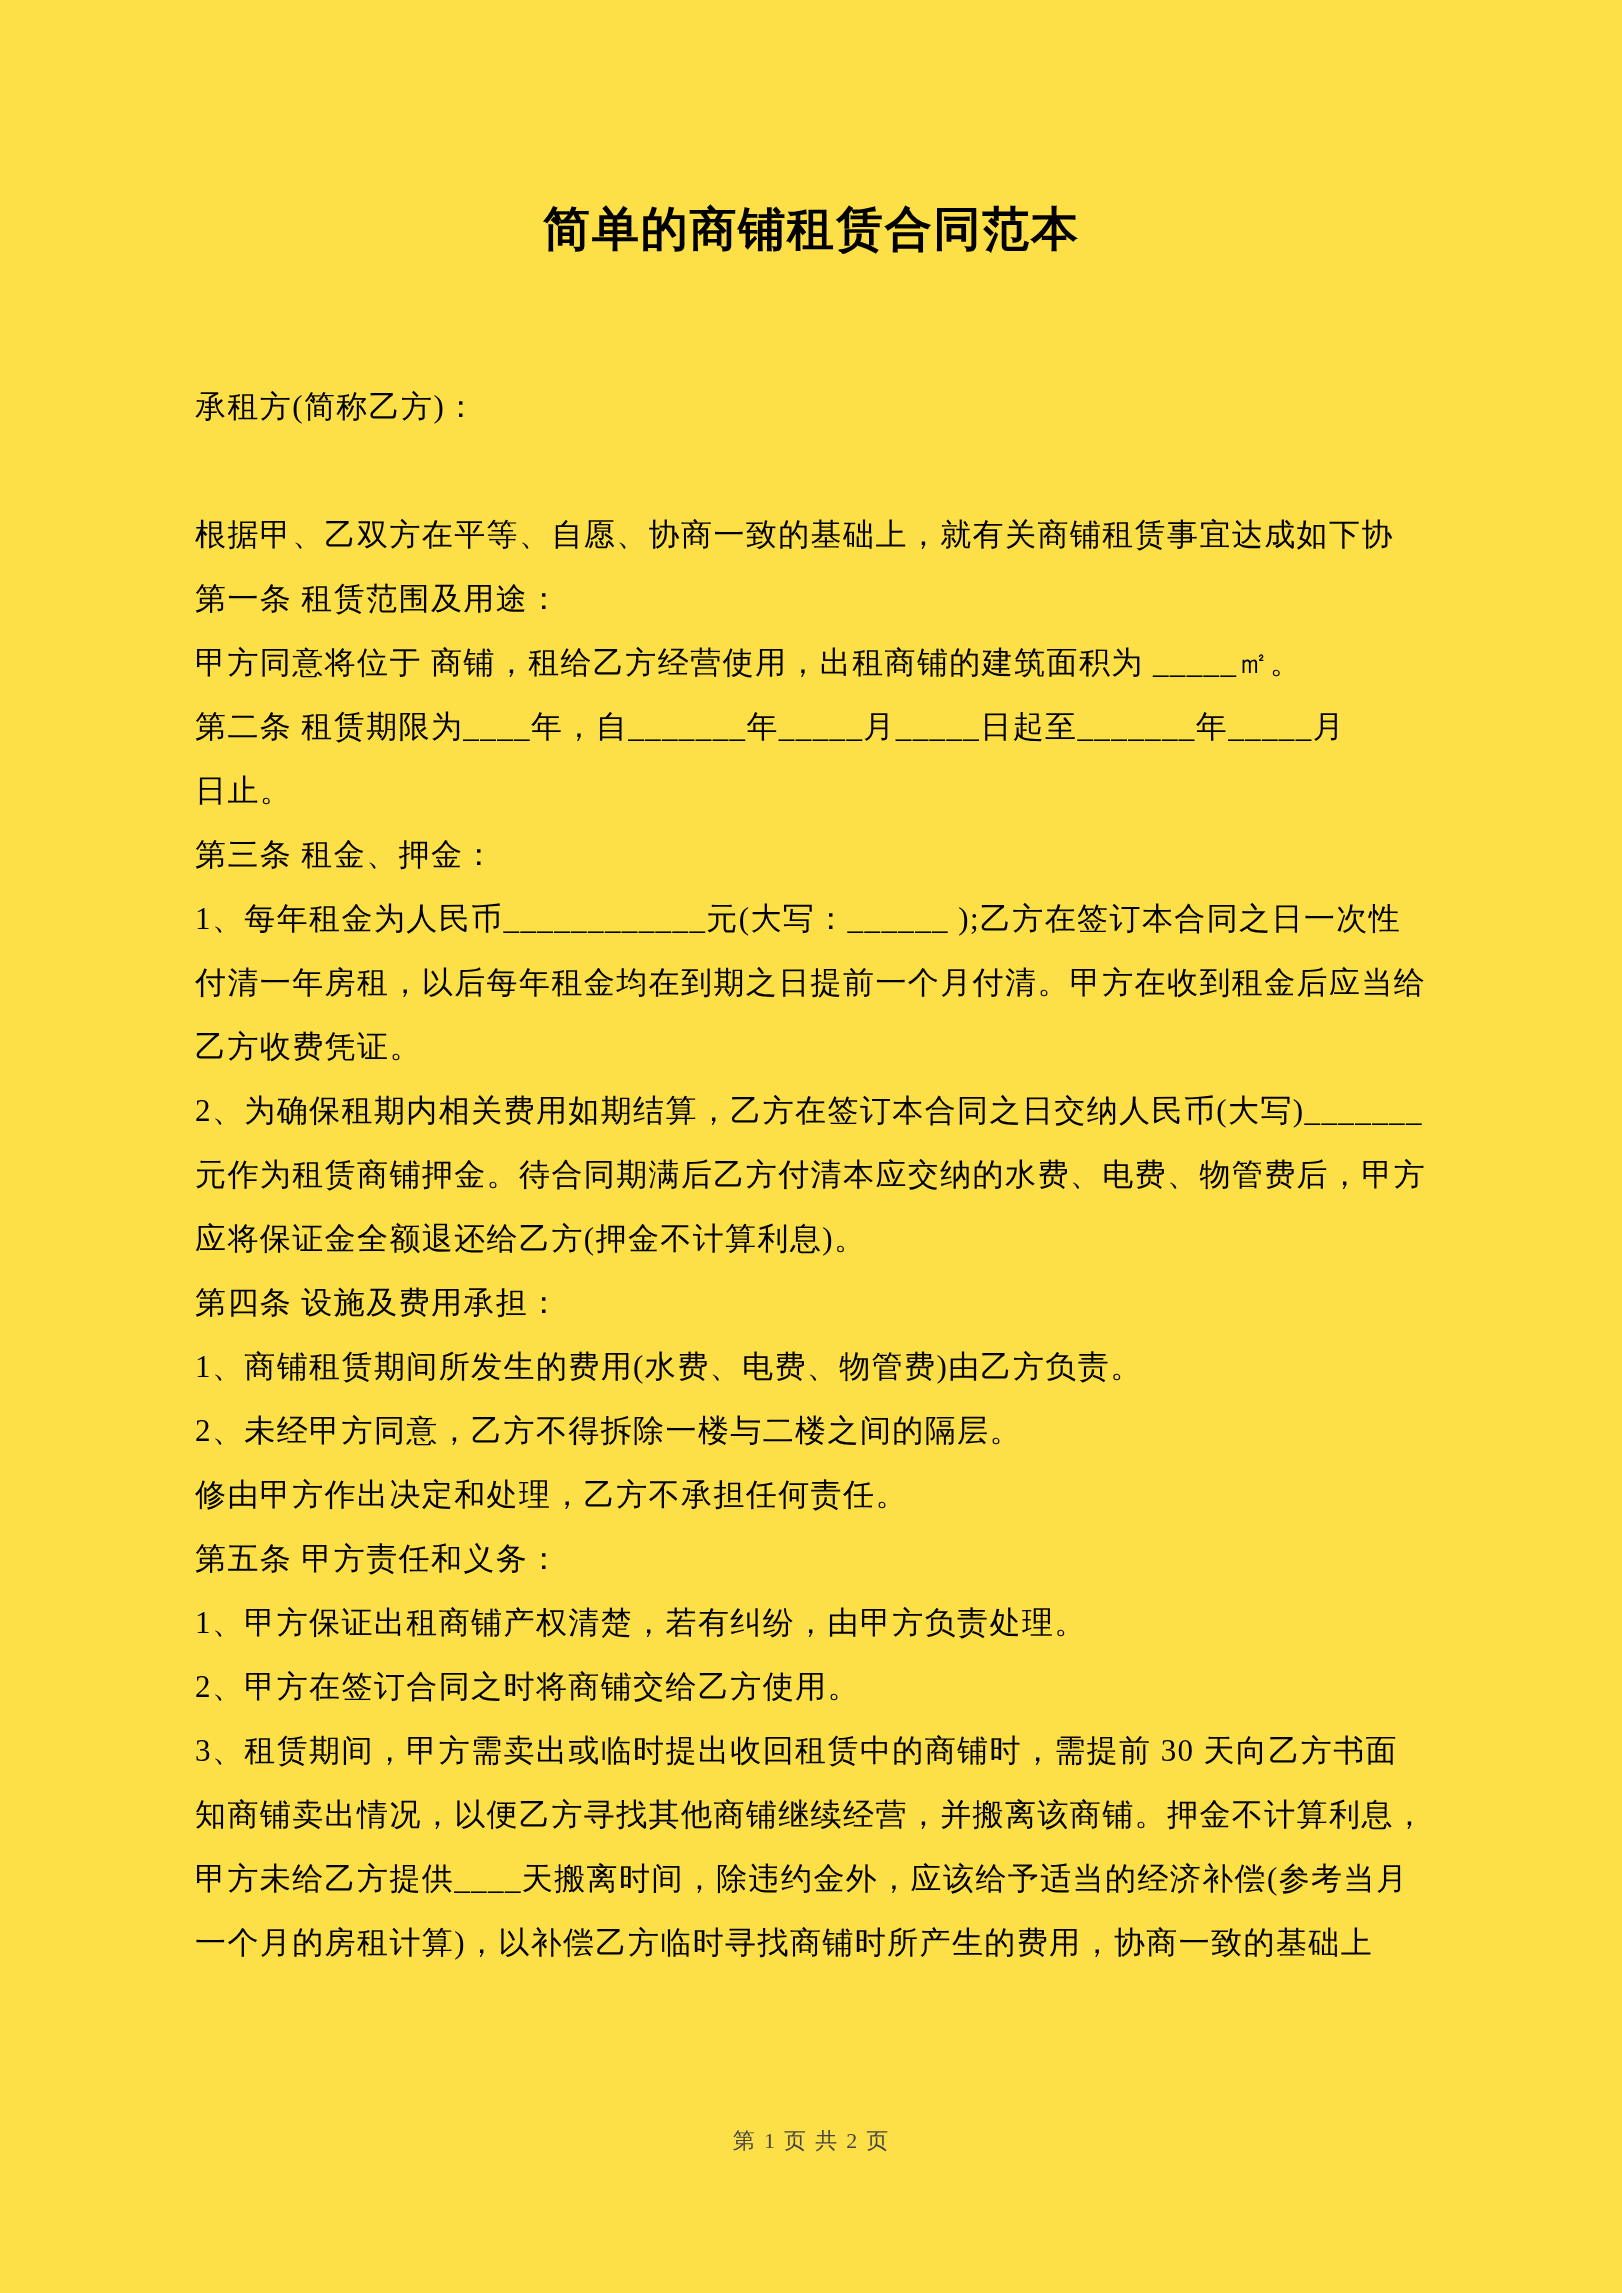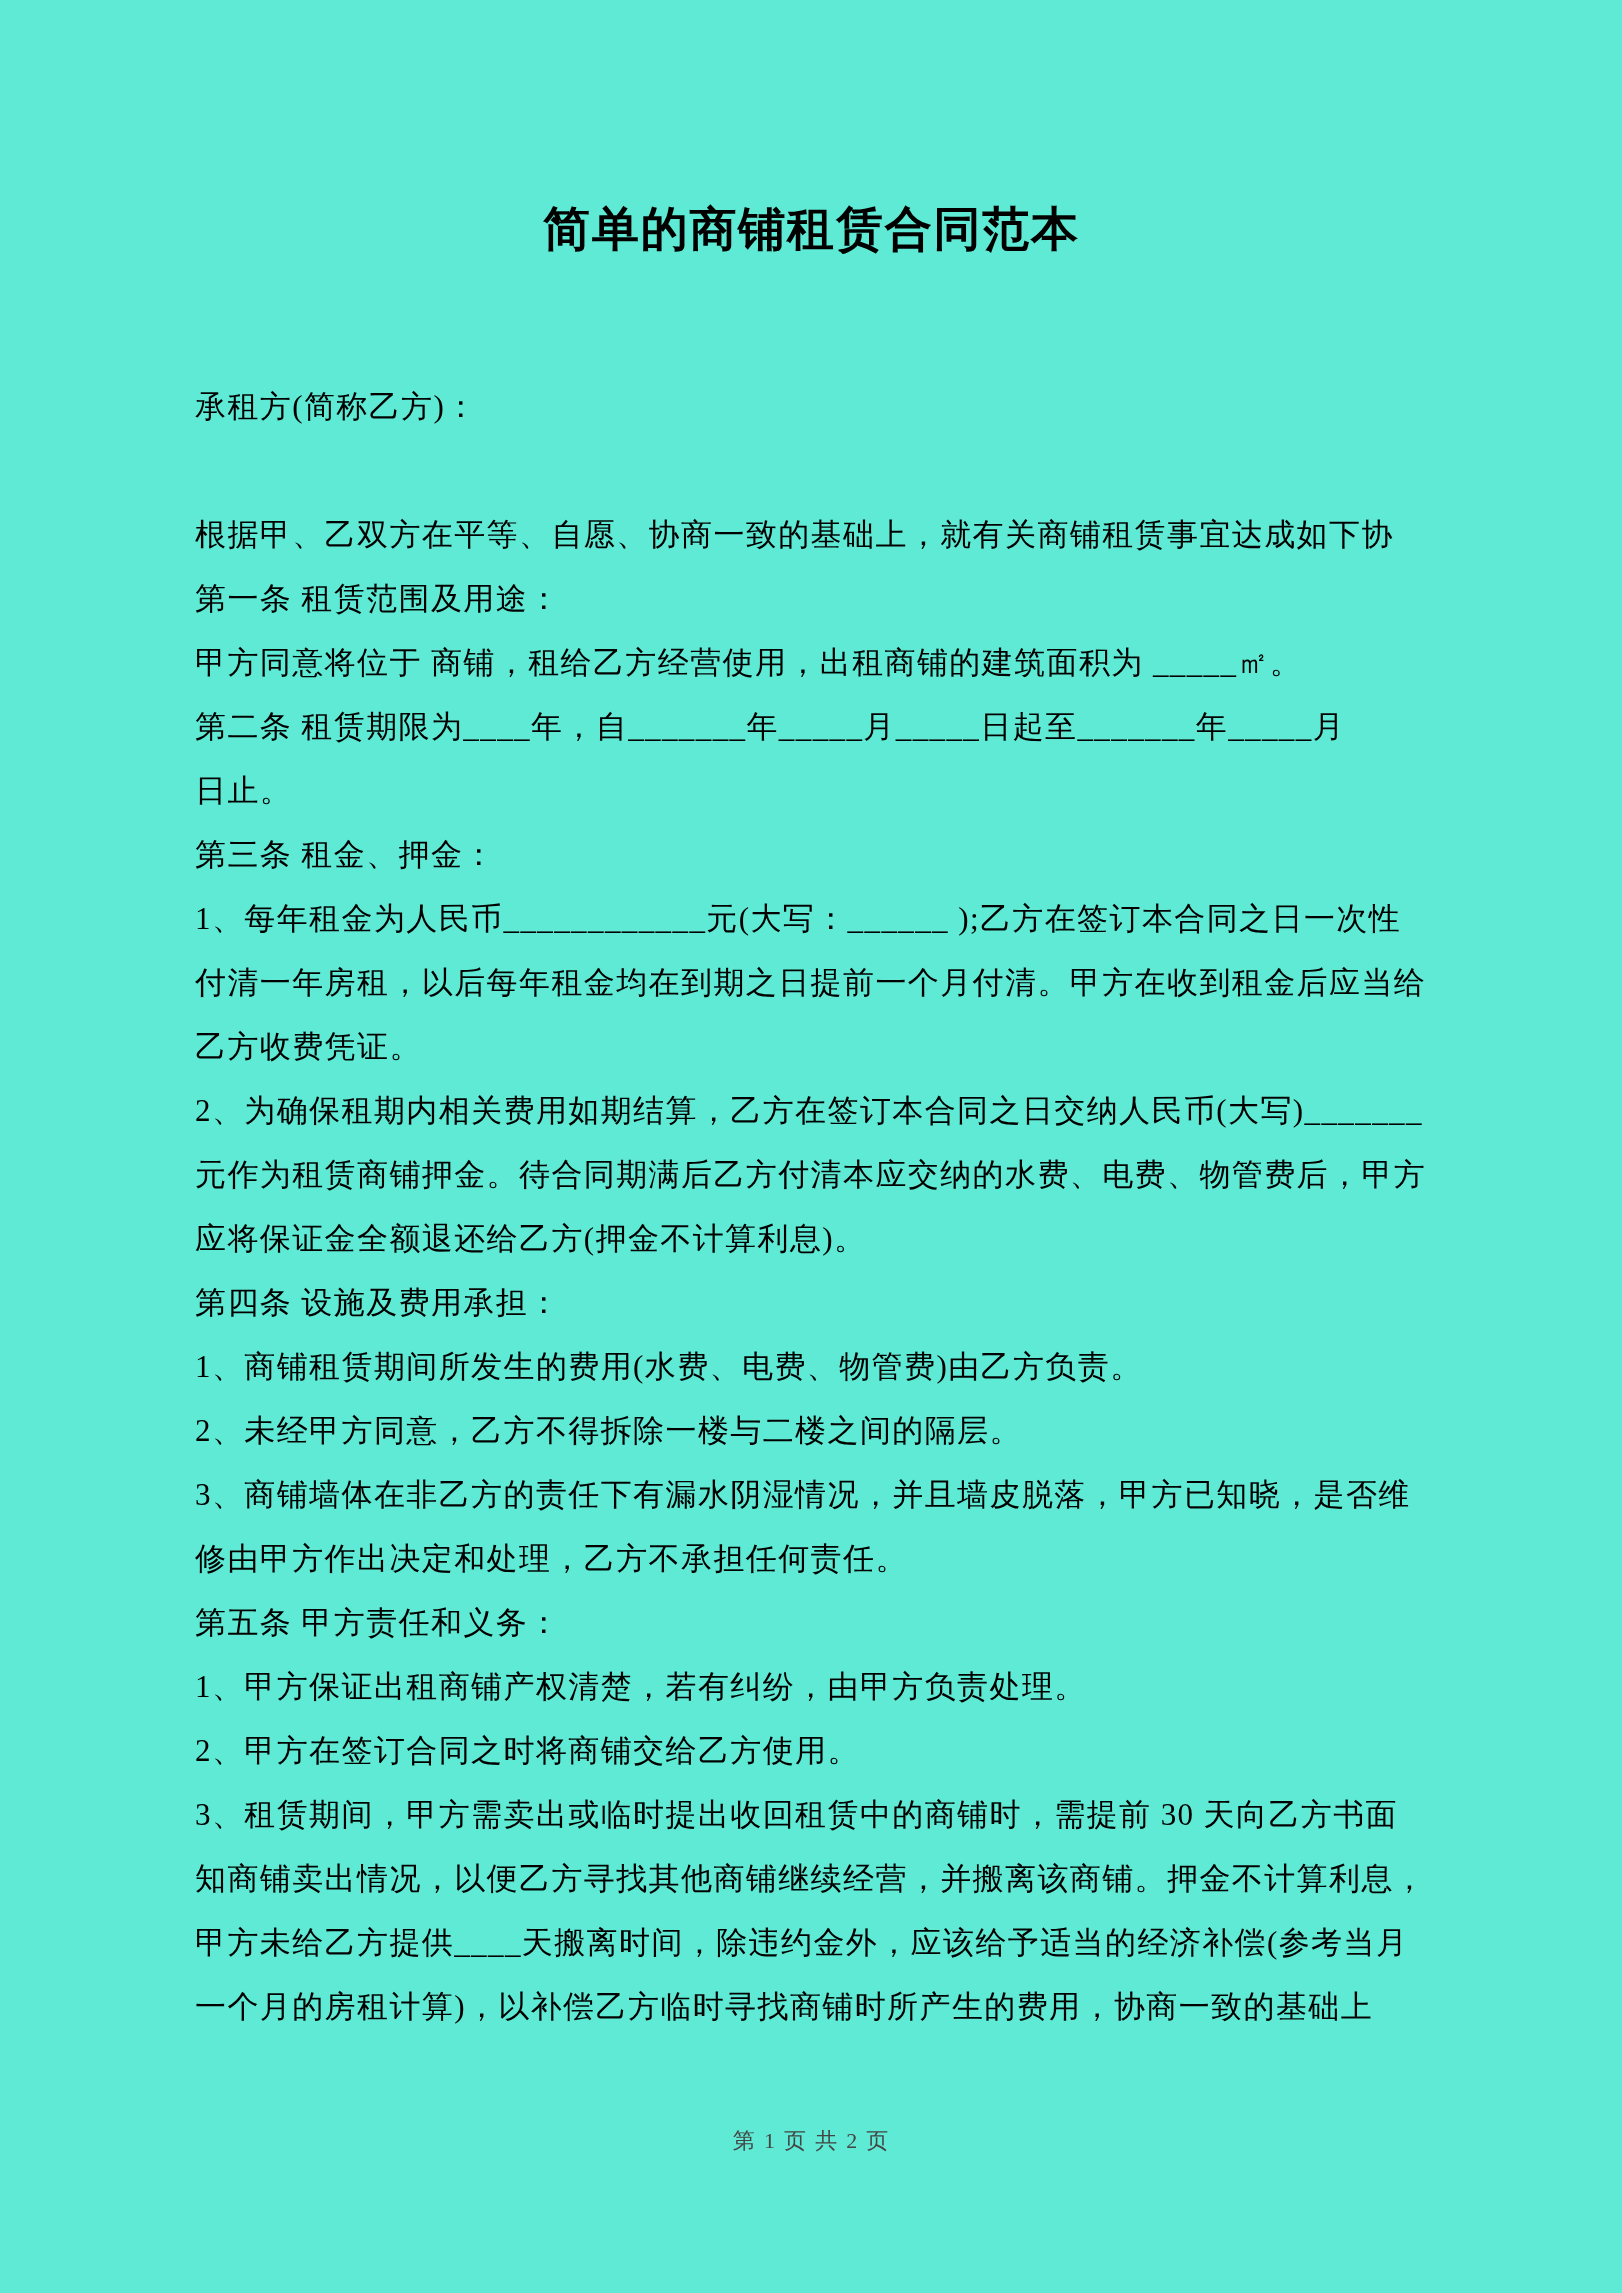--- a/index.html
+++ b/index.html
@@ -5,21 +5,21 @@
   html, body {
     margin: 0;
     padding: 0;
     background: #ffffff;
   }
   .page {
     position: relative;
     width: 1623px;
     height: 2294px;
     margin: 0 auto;
-    background: #5eead4;
+    background: #fde047;
     color: #000000;
     font-family: "Liberation Serif", "DejaVu Serif", serif;
     box-sizing: border-box;
     padding-top: 202px;
     overflow: hidden;
   }
   .doc-title {
     margin: 0;
     text-align: center;
     font-size: 47px;
@@ -75,21 +75,20 @@
       <div class="line">第三条 租金、押金：</div>
       <div class="line">1、每年租金为人民币____________元(大写：______ );乙方在签订本合同之日一次性</div>
       <div class="line">付清一年房租，以后每年租金均在到期之日提前一个月付清。甲方在收到租金后应当给</div>
       <div class="line">乙方收费凭证。</div>
       <div class="line">2、为确保租期内相关费用如期结算，乙方在签订本合同之日交纳人民币(大写)_______</div>
       <div class="line">元作为租赁商铺押金。待合同期满后乙方付清本应交纳的水费、电费、物管费后，甲方</div>
       <div class="line">应将保证金全额退还给乙方(押金不计算利息)。</div>
       <div class="line">第四条 设施及费用承担：</div>
       <div class="line">1、商铺租赁期间所发生的费用(水费、电费、物管费)由乙方负责。</div>
       <div class="line">2、未经甲方同意，乙方不得拆除一楼与二楼之间的隔层。</div>
-      <div class="line">3、商铺墙体在非乙方的责任下有漏水阴湿情况，并且墙皮脱落，甲方已知晓，是否维</div>
       <div class="line">修由甲方作出决定和处理，乙方不承担任何责任。</div>
       <div class="line">第五条 甲方责任和义务：</div>
       <div class="line">1、甲方保证出租商铺产权清楚，若有纠纷，由甲方负责处理。</div>
       <div class="line">2、甲方在签订合同之时将商铺交给乙方使用。</div>
       <div class="line">3、租赁期间，甲方需卖出或临时提出收回租赁中的商铺时，需提前 30 天向乙方书面通</div>
       <div class="line">知商铺卖出情况，以便乙方寻找其他商铺继续经营，并搬离该商铺。押金不计算利息，因</div>
       <div class="line">甲方未给乙方提供____天搬离时间，除违约金外，应该给予适当的经济补偿(参考当月</div>
       <div class="line">一个月的房租计算)，以补偿乙方临时寻找商铺时所产生的费用，协商一致的基础上</div>
     </div>
 

